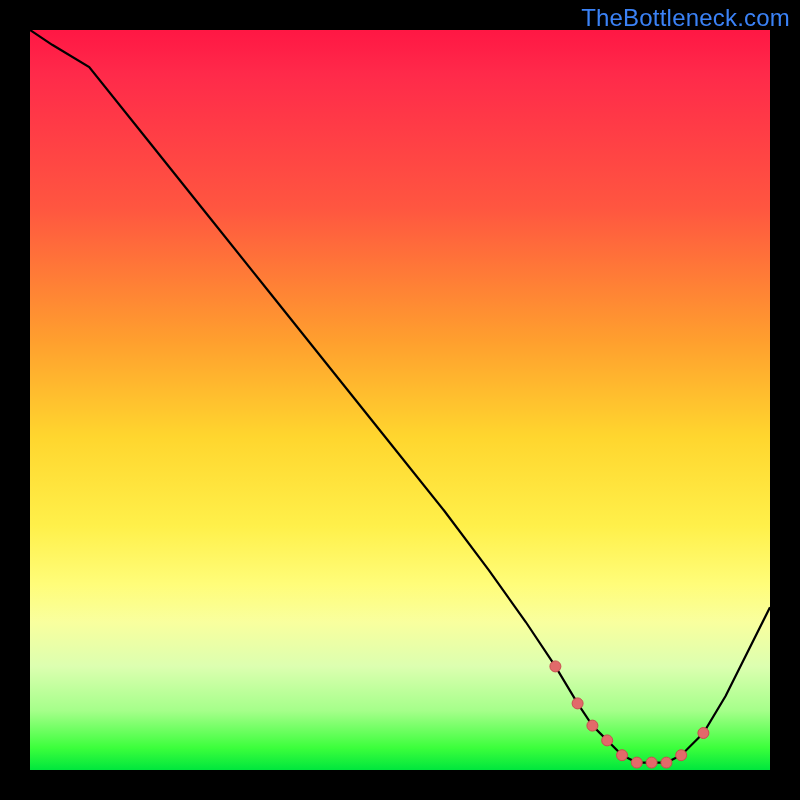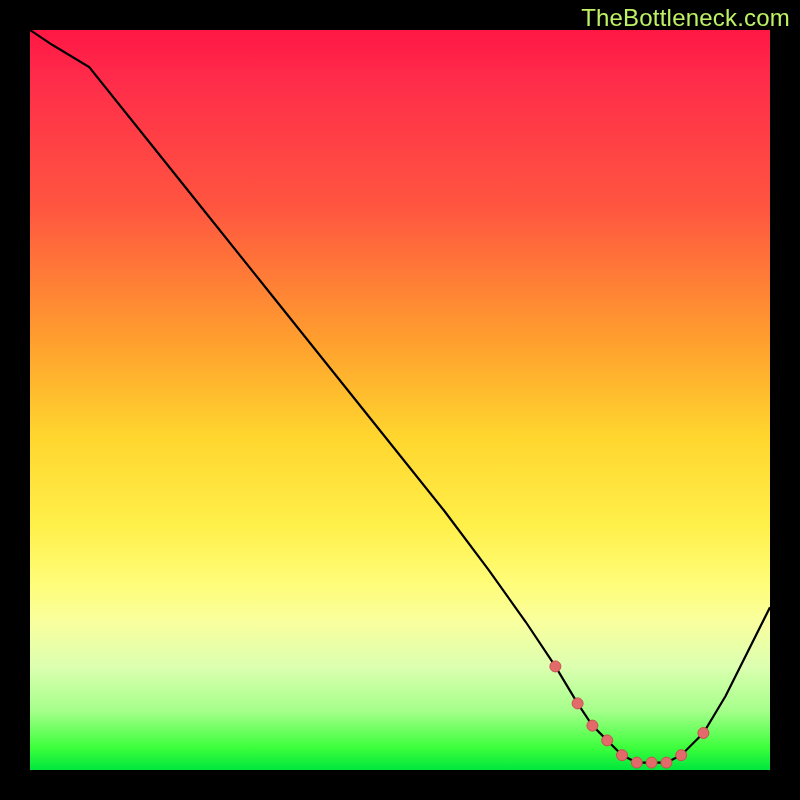--- a/index.html
+++ b/index.html
@@ -14,21 +14,21 @@
   .frame {
     position: relative;
     width: 800px;
     height: 800px;
     background: #000;
   }
   .watermark {
     position: absolute;
     top: 4px;
     right: 10px;
-    color: #bef264;
+    color: #3b82f6;
     font-size: 24px;
     font-weight: 400;
     letter-spacing: 0.2px;
     z-index: 20;
   }
   .plot-clip {
     position: absolute;
     left: 30px;
     top: 30px;
     width: 740px;

